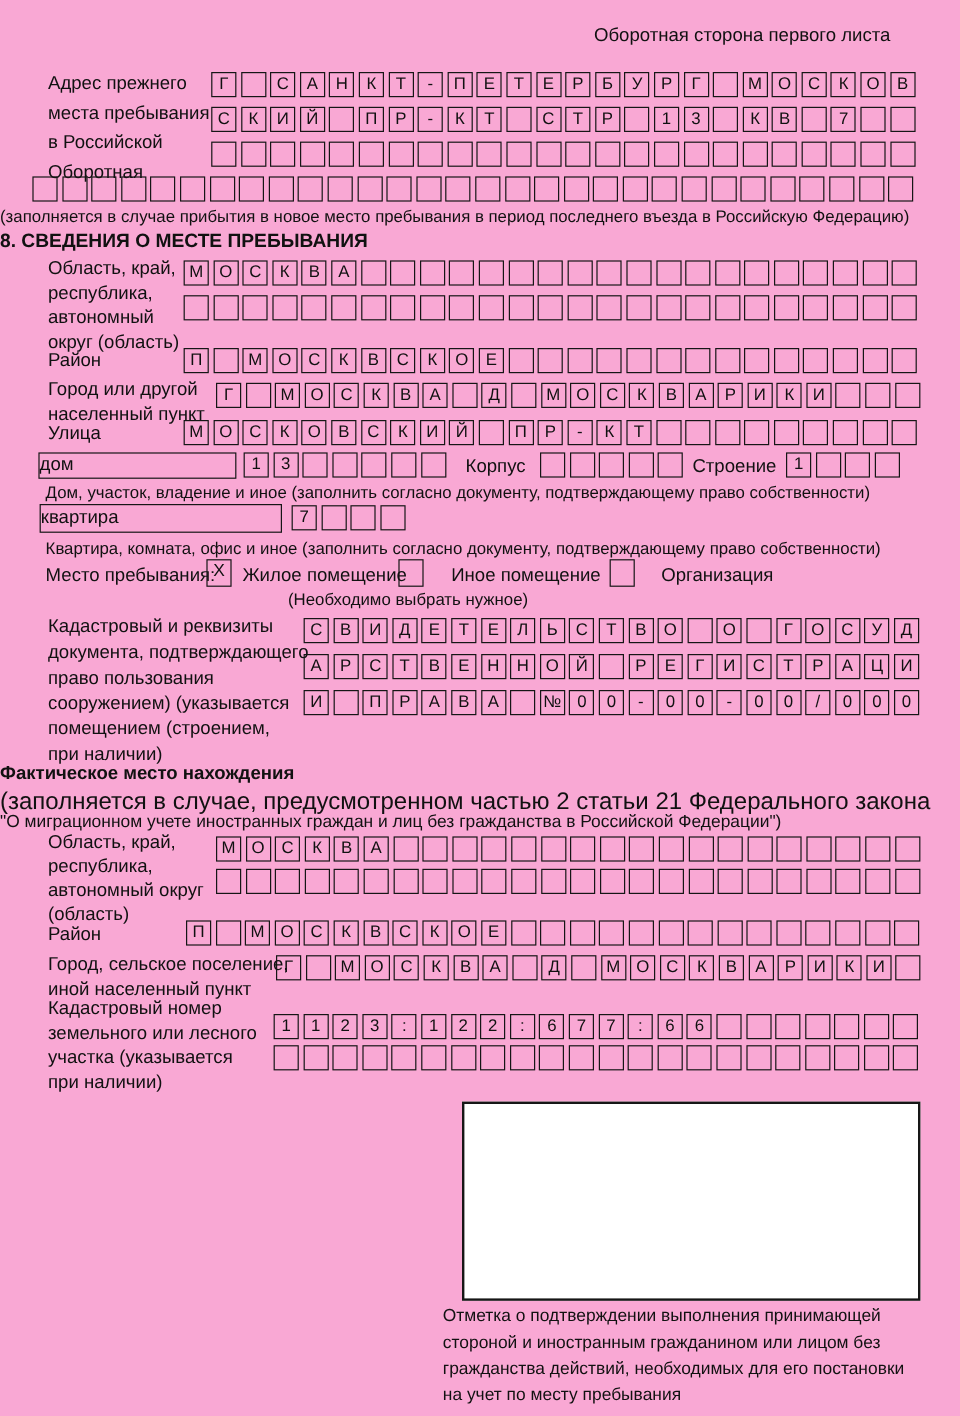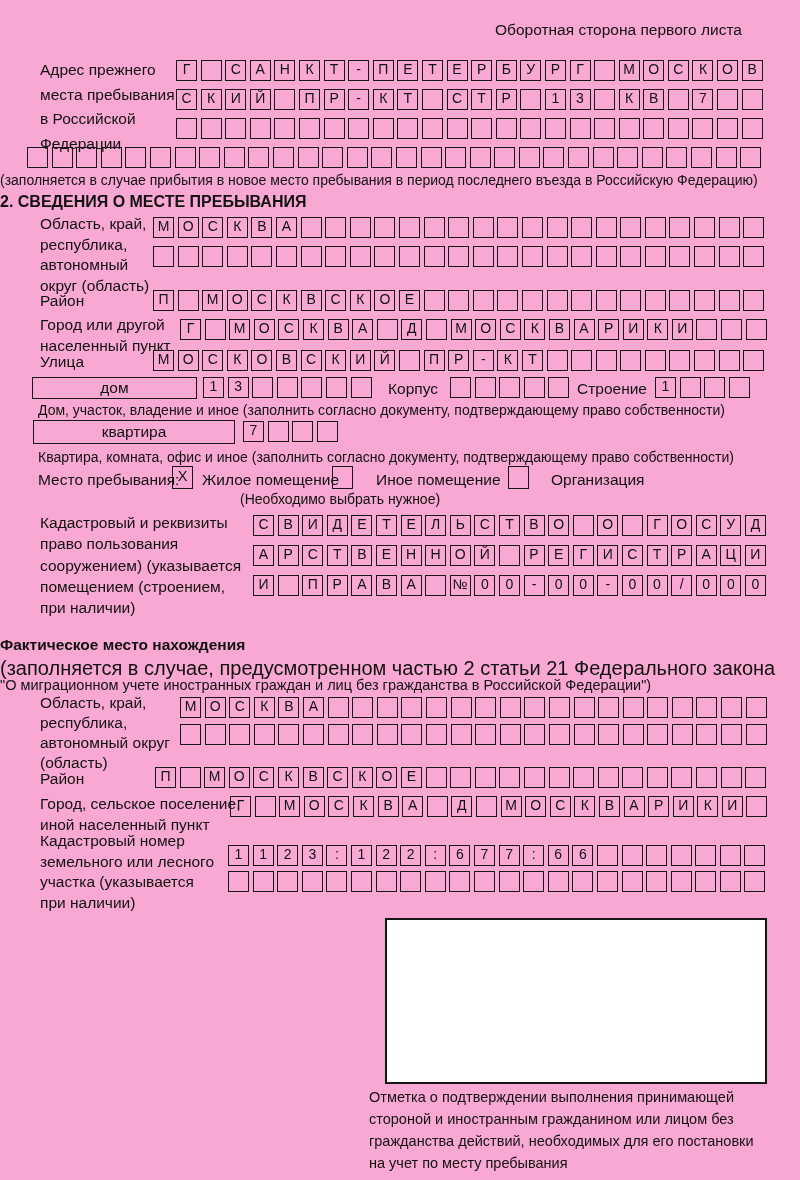--- a/index.html
+++ b/index.html
@@ -12,44 +12,44 @@
   .note{font-size:14px;white-space:nowrap}
   .center{left:0;width:800px;text-align:left}
   .bold{font-weight:700}
   .boxrow{position:absolute;white-space:nowrap}
   .cell{display:inline-block;box-sizing:border-box;width:21px;height:21px;
         border:1.5px solid #161616;margin-right:3.6px;text-align:center;
         font-size:14px;line-height:17px;vertical-align:top}
   .checkbox{position:absolute;box-sizing:border-box;width:21px;height:23px;
         border:1.6px solid #161616;text-align:center;font-size:14.5px;line-height:19px}
   .widebox{position:absolute;box-sizing:border-box;border:1.5px solid #161616;
-        text-align:center;font-size:15.5px}
+        font-size:15.5px}
   .stamp{position:absolute;border:2px solid #161616;background:#fff}
   .cap{font-size:14.5px;line-height:22px;text-align:left}
 </style>
 </head>
 <body>
 
 <div class="page">
 
   <div class="abs lbl" style="top:20px;right:58px">Оборотная сторона первого листа</div>
 
   <div class="abs lbl24" style="left:40px;top:58px">
     <div>Адрес прежнего</div>
     <div>места пребывания</div>
     <div>в Российской</div>
-    <div>Федерации</div>
+    <div>Оборотная</div>
   </div>
   <div class="boxrow" style="left:176px;top:60px"><span class="cell">Г</span><span class="cell"></span><span class="cell">С</span><span class="cell">А</span><span class="cell">Н</span><span class="cell">К</span><span class="cell">Т</span><span class="cell">-</span><span class="cell">П</span><span class="cell">Е</span><span class="cell">Т</span><span class="cell">Е</span><span class="cell">Р</span><span class="cell">Б</span><span class="cell">У</span><span class="cell">Р</span><span class="cell">Г</span><span class="cell"></span><span class="cell">М</span><span class="cell">О</span><span class="cell">С</span><span class="cell">К</span><span class="cell">О</span><span class="cell">В</span></div>
   <div class="boxrow" style="left:176px;top:89px"><span class="cell">С</span><span class="cell">К</span><span class="cell">И</span><span class="cell">Й</span><span class="cell"></span><span class="cell">П</span><span class="cell">Р</span><span class="cell">-</span><span class="cell">К</span><span class="cell">Т</span><span class="cell"></span><span class="cell">С</span><span class="cell">Т</span><span class="cell">Р</span><span class="cell"></span><span class="cell">1</span><span class="cell">3</span><span class="cell"></span><span class="cell">К</span><span class="cell">В</span><span class="cell"></span><span class="cell">7</span><span class="cell"></span><span class="cell"></span></div>
   <div class="boxrow" style="left:176px;top:118px"><span class="cell"></span><span class="cell"></span><span class="cell"></span><span class="cell"></span><span class="cell"></span><span class="cell"></span><span class="cell"></span><span class="cell"></span><span class="cell"></span><span class="cell"></span><span class="cell"></span><span class="cell"></span><span class="cell"></span><span class="cell"></span><span class="cell"></span><span class="cell"></span><span class="cell"></span><span class="cell"></span><span class="cell"></span><span class="cell"></span><span class="cell"></span><span class="cell"></span><span class="cell"></span><span class="cell"></span></div>
   <div class="boxrow" style="left:27px;top:147px"><span class="cell"></span><span class="cell"></span><span class="cell"></span><span class="cell"></span><span class="cell"></span><span class="cell"></span><span class="cell"></span><span class="cell"></span><span class="cell"></span><span class="cell"></span><span class="cell"></span><span class="cell"></span><span class="cell"></span><span class="cell"></span><span class="cell"></span><span class="cell"></span><span class="cell"></span><span class="cell"></span><span class="cell"></span><span class="cell"></span><span class="cell"></span><span class="cell"></span><span class="cell"></span><span class="cell"></span><span class="cell"></span><span class="cell"></span><span class="cell"></span><span class="cell"></span><span class="cell"></span><span class="cell"></span></div>
   <div class="abs note center" style="top:172px">(заполняется в случае прибытия в новое место пребывания в период последнего въезда в Российскую Федерацию)</div>
 
-  <div class="abs center bold" style="top:193px;font-size:16px">2. СВЕДЕНИЯ О МЕСТЕ ПРЕБЫВАНИЯ</div>
+  <div class="abs center bold" style="top:193px;font-size:16px">8. СВЕДЕНИЯ О МЕСТЕ ПРЕБЫВАНИЯ</div>
 
   <div class="abs lbl" style="left:40px;top:214px">
     <div>Область, край,</div>
     <div>республика,</div>
     <div>автономный</div>
     <div>округ (область)</div>
   </div>
   <div class="boxrow" style="left:153px;top:217px"><span class="cell">М</span><span class="cell">О</span><span class="cell">С</span><span class="cell">К</span><span class="cell">В</span><span class="cell">А</span><span class="cell"></span><span class="cell"></span><span class="cell"></span><span class="cell"></span><span class="cell"></span><span class="cell"></span><span class="cell"></span><span class="cell"></span><span class="cell"></span><span class="cell"></span><span class="cell"></span><span class="cell"></span><span class="cell"></span><span class="cell"></span><span class="cell"></span><span class="cell"></span><span class="cell"></span><span class="cell"></span><span class="cell"></span></div>
   <div class="boxrow" style="left:153px;top:246px"><span class="cell"></span><span class="cell"></span><span class="cell"></span><span class="cell"></span><span class="cell"></span><span class="cell"></span><span class="cell"></span><span class="cell"></span><span class="cell"></span><span class="cell"></span><span class="cell"></span><span class="cell"></span><span class="cell"></span><span class="cell"></span><span class="cell"></span><span class="cell"></span><span class="cell"></span><span class="cell"></span><span class="cell"></span><span class="cell"></span><span class="cell"></span><span class="cell"></span><span class="cell"></span><span class="cell"></span><span class="cell"></span></div>
 
@@ -81,20 +81,21 @@
   <div class="checkbox" style="left:172px;top:466px">X</div>
   <div class="abs lbl" style="left:202px;top:470px">Жилое помещение</div>
   <div class="checkbox" style="left:332px;top:466px"></div>
   <div class="abs lbl" style="left:376px;top:470px">Иное помещение</div>
   <div class="checkbox" style="left:508px;top:466px"></div>
   <div class="abs lbl" style="left:551px;top:470px">Организация</div>
   <div class="abs note" style="left:240px;top:491px">(Необходимо выбрать нужное)</div>
 
   <div class="abs" style="left:40px;top:512px;font-size:15.5px;line-height:21.3px">
     <div>Кадастровый и реквизиты</div>
+    <div>документа, подтверждающего</div>
     <div>право пользования</div>
     <div>сооружением) (указывается</div>
     <div>помещением (строением,</div>
     <div>при наличии)</div>
   </div>
   <div class="boxrow" style="left:253px;top:515px"><span class="cell">С</span><span class="cell">В</span><span class="cell">И</span><span class="cell">Д</span><span class="cell">Е</span><span class="cell">Т</span><span class="cell">Е</span><span class="cell">Л</span><span class="cell">Ь</span><span class="cell">С</span><span class="cell">Т</span><span class="cell">В</span><span class="cell">О</span><span class="cell"></span><span class="cell">О</span><span class="cell"></span><span class="cell">Г</span><span class="cell">О</span><span class="cell">С</span><span class="cell">У</span><span class="cell">Д</span></div>
   <div class="boxrow" style="left:253px;top:545px"><span class="cell">А</span><span class="cell">Р</span><span class="cell">С</span><span class="cell">Т</span><span class="cell">В</span><span class="cell">Е</span><span class="cell">Н</span><span class="cell">Н</span><span class="cell">О</span><span class="cell">Й</span><span class="cell"></span><span class="cell">Р</span><span class="cell">Е</span><span class="cell">Г</span><span class="cell">И</span><span class="cell">С</span><span class="cell">Т</span><span class="cell">Р</span><span class="cell">А</span><span class="cell">Ц</span><span class="cell">И</span></div>
   <div class="boxrow" style="left:253px;top:575px"><span class="cell">И</span><span class="cell"></span><span class="cell">П</span><span class="cell">Р</span><span class="cell">А</span><span class="cell">В</span><span class="cell">А</span><span class="cell"></span><span class="cell">№</span><span class="cell">0</span><span class="cell">0</span><span class="cell">-</span><span class="cell">0</span><span class="cell">0</span><span class="cell">-</span><span class="cell">0</span><span class="cell">0</span><span class="cell">/</span><span class="cell">0</span><span class="cell">0</span><span class="cell">0</span></div>
 
   <div class="abs center bold" style="top:636px;font-size:15.5px">Фактическое место нахождения</div>

